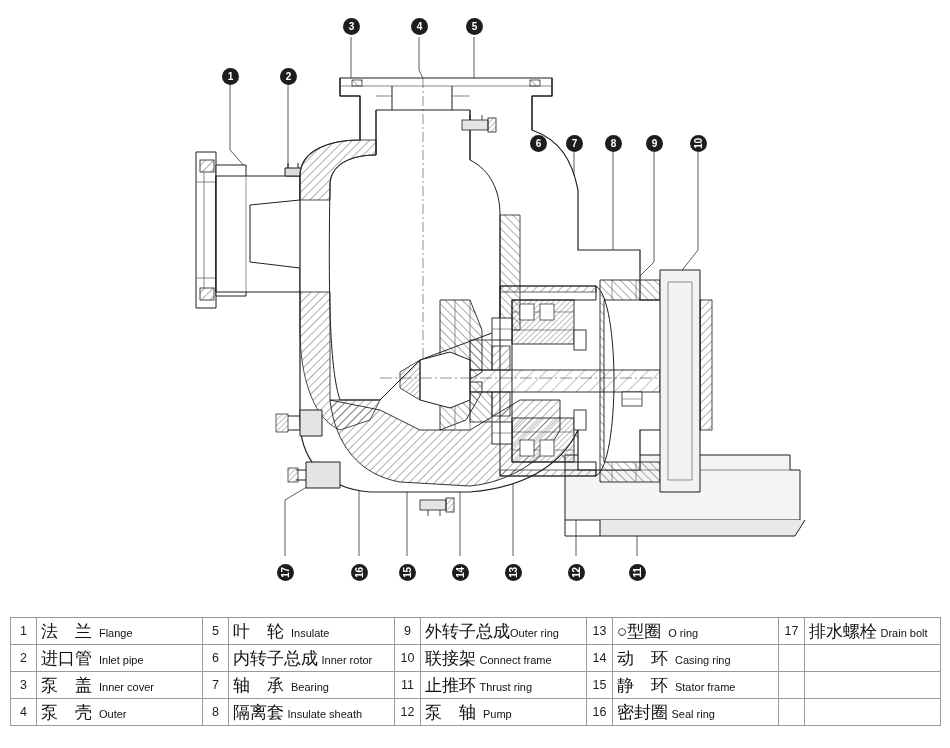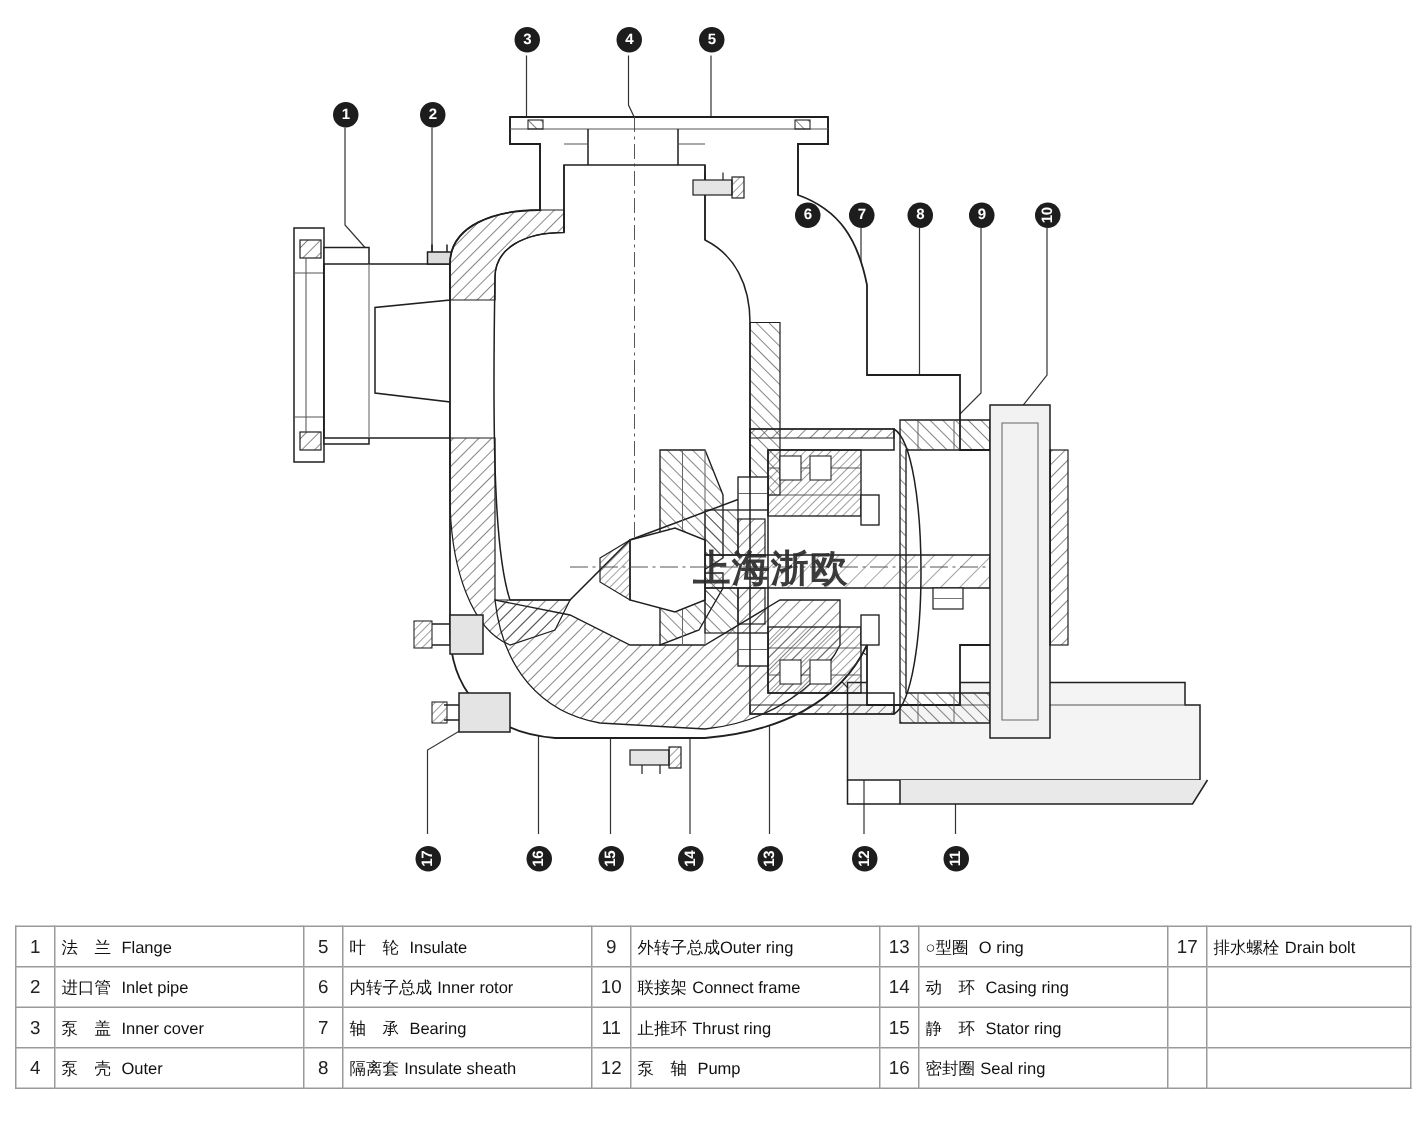--- a/index.html
+++ b/index.html
@@ -51,21 +51,21 @@
     border:1px solid #9a9a9a;
     height:26px;
     font-size:12.5px;
     padding:0 4px;
     vertical-align:middle;
     white-space:nowrap;
     overflow:hidden;
   }
   td.num{width:26px;text-align:center;color:#222;}
   td.lbl{}
-  .cn{font-family:Liberation Mono, monospace;font-size:11px;}
+  .cn{font-family:Liberation Mono, monospace;font-size:17px;}
   .en{font-family:"Liberation Sans", sans-serif;font-size:11px;}
 </style>
 </head>
 <body>
 
 <div id="stage">
 
   <div id="drawing">
     <svg width="950" height="612" viewBox="0 0 950 612" xmlns="http://www.w3.org/2000/svg">
       <defs>
@@ -239,21 +239,20 @@
           <rect x="446" y="498" width="8" height="14" fill="url(#hatchC)"></rect>
         </g>
 
         <rect x="622" y="392" width="20" height="14" fill="#ffffff" stroke="#1f1f1f" stroke-width="0.8"></rect>
         <path d="M622 399 L642 399" stroke="#666" stroke-width="0.6"></path>
 
         <path d="M423 78 L423 360" stroke="#444" stroke-width="0.6" stroke-dasharray="10 3 2 3"></path>
       </g>
     </svg>
 
-    <div class="watermark">上海浙欧</div>
 
     <div class="bubble" style="left:222px;top:68px;">1</div>
     <div class="bubble" style="left:280px;top:68px;">2</div>
     <div class="bubble" style="left:343px;top:18px;">3</div>
     <div class="bubble" style="left:411px;top:18px;">4</div>
     <div class="bubble" style="left:466px;top:18px;">5</div>
     <div class="bubble" style="left:530px;top:135px;">6</div>
     <div class="bubble" style="left:566px;top:135px;">7</div>
     <div class="bubble" style="left:605px;top:135px;">8</div>
     <div class="bubble" style="left:646px;top:135px;">9</div>
@@ -306,21 +305,21 @@
         <td class="lbl"><span class="cn"></span><span class="en"></span></td>
       </tr>
       <tr>
         <td class="num">3</td>
         <td class="lbl"><span class="cn">泵　盖</span>&nbsp;&nbsp;<span class="en">Inner cover</span></td>
         <td class="num">7</td>
         <td class="lbl"><span class="cn">轴　承</span>&nbsp;&nbsp;<span class="en">Bearing</span></td>
         <td class="num">11</td>
         <td class="lbl"><span class="cn">止推环</span>&nbsp;<span class="en">Thrust ring</span></td>
         <td class="num">15</td>
-        <td class="lbl"><span class="cn">静　环</span>&nbsp;&nbsp;<span class="en">Stator ring</span></td>
+        <td class="lbl"><span class="cn">静　环</span>&nbsp;&nbsp;<span class="en">Stator frame</span></td>
         <td class="num"></td>
         <td class="lbl"><span class="cn"></span><span class="en"></span></td>
       </tr>
       <tr>
         <td class="num">4</td>
         <td class="lbl"><span class="cn">泵　壳</span>&nbsp;&nbsp;<span class="en">Outer</span></td>
         <td class="num">8</td>
         <td class="lbl"><span class="cn">隔离套</span>&nbsp;<span class="en">Insulate sheath</span></td>
         <td class="num">12</td>
         <td class="lbl"><span class="cn">泵　轴</span>&nbsp;&nbsp;<span class="en">Pump</span></td>

